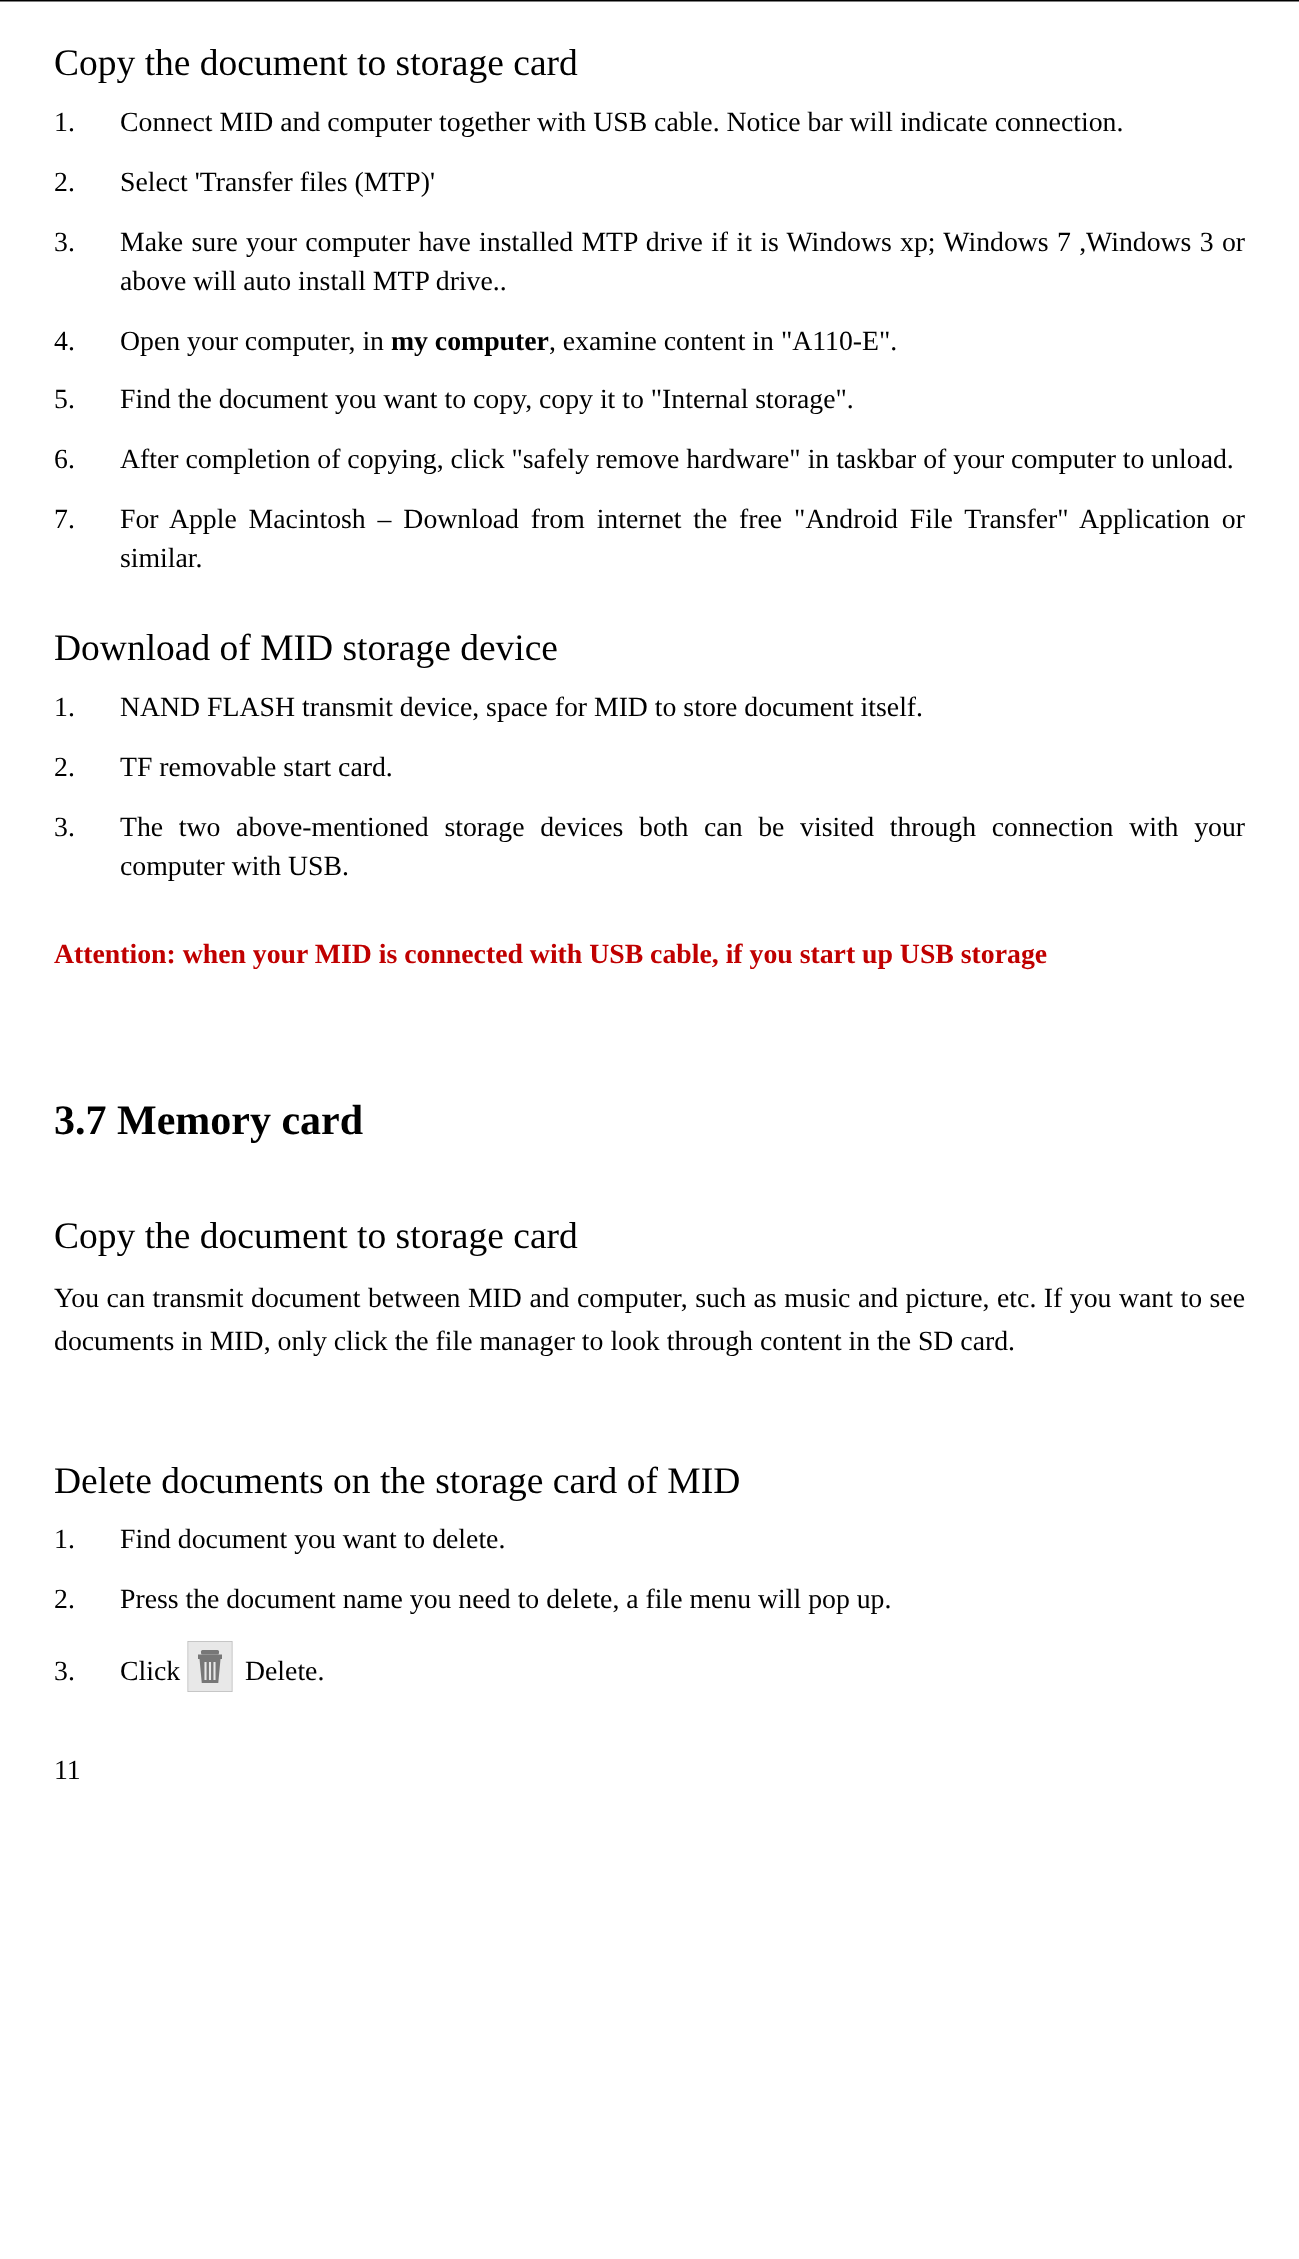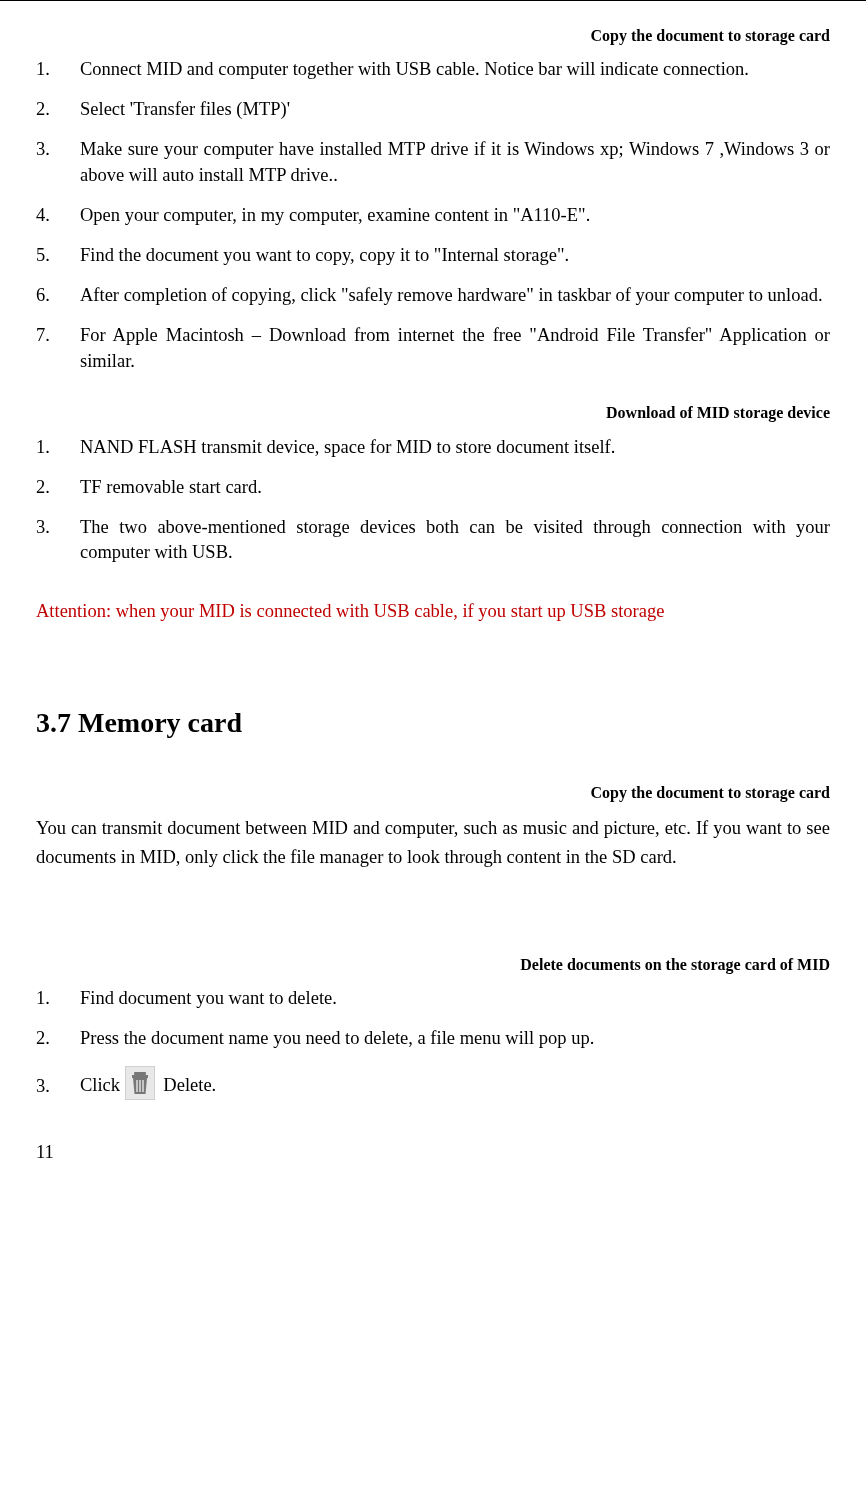--- a/index.html
+++ b/index.html
@@ -8,63 +8,62 @@
       background: #fff;
       color: #000;
       width: 866px;
       margin: 0 auto;
       padding: 0 36px 20px 36px;
       border-top: 1px solid #000;
       font-size: 18.5px;
       line-height: 1.4;
     }
     .section-title {
-      font-weight: bold;
-      font-size: 16px;
+      font-weight: normal;
+      font-size: 25px;
       margin-top: 28px;
       margin-bottom: 10px;
-      text-align: right;
     }
     .section-title.first { margin-top: 24px; }
     .ol {
       list-style: none;
       padding: 0;
       margin: 0;
     }
     .li {
       display: flex;
       flex-direction: row;
       margin-bottom: 14px;
       text-align: justify;
       text-justify: inter-word;
     }
     .li-num {
       width: 44px;
       flex: 0 0 44px;
     }
     .li-body { flex: 1; }
-    .bold { font-weight: normal; }
+    .bold { font-weight: bold; }
     .attention {
       color: #c00000;
       text-align: justify;
-      font-weight: normal;
+      font-weight: bold;
       margin-top: 30px;
       margin-bottom: 10px;
       line-height: 1.65;
     }
     .attention-indent { display: block; padding-left: 100px; }
     .h2 {
       font-weight: bold;
       font-size: 28px;
       margin-top: 76px;
       margin-bottom: 40px;
     }
     .para {
       text-align: justify;
-      margin-bottom: 26px;
+      margin-bottom: 4px;
       line-height: 1.55;
     }
     .spacer { height: 28px; }
     .trash-icon {
       display: inline-block;
       vertical-align: middle;
       margin-right: 4px;
     }
     .page-num {
       margin-top: 32px;

